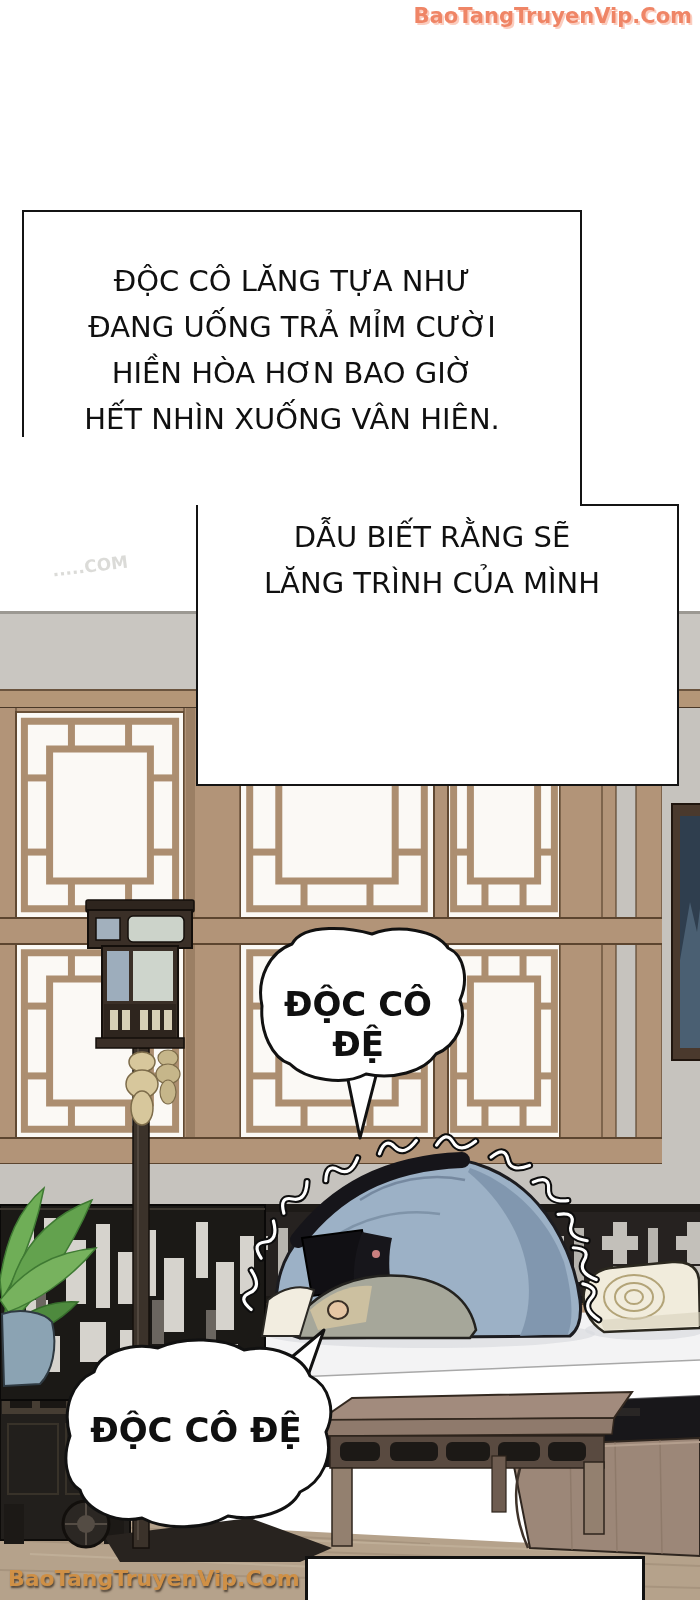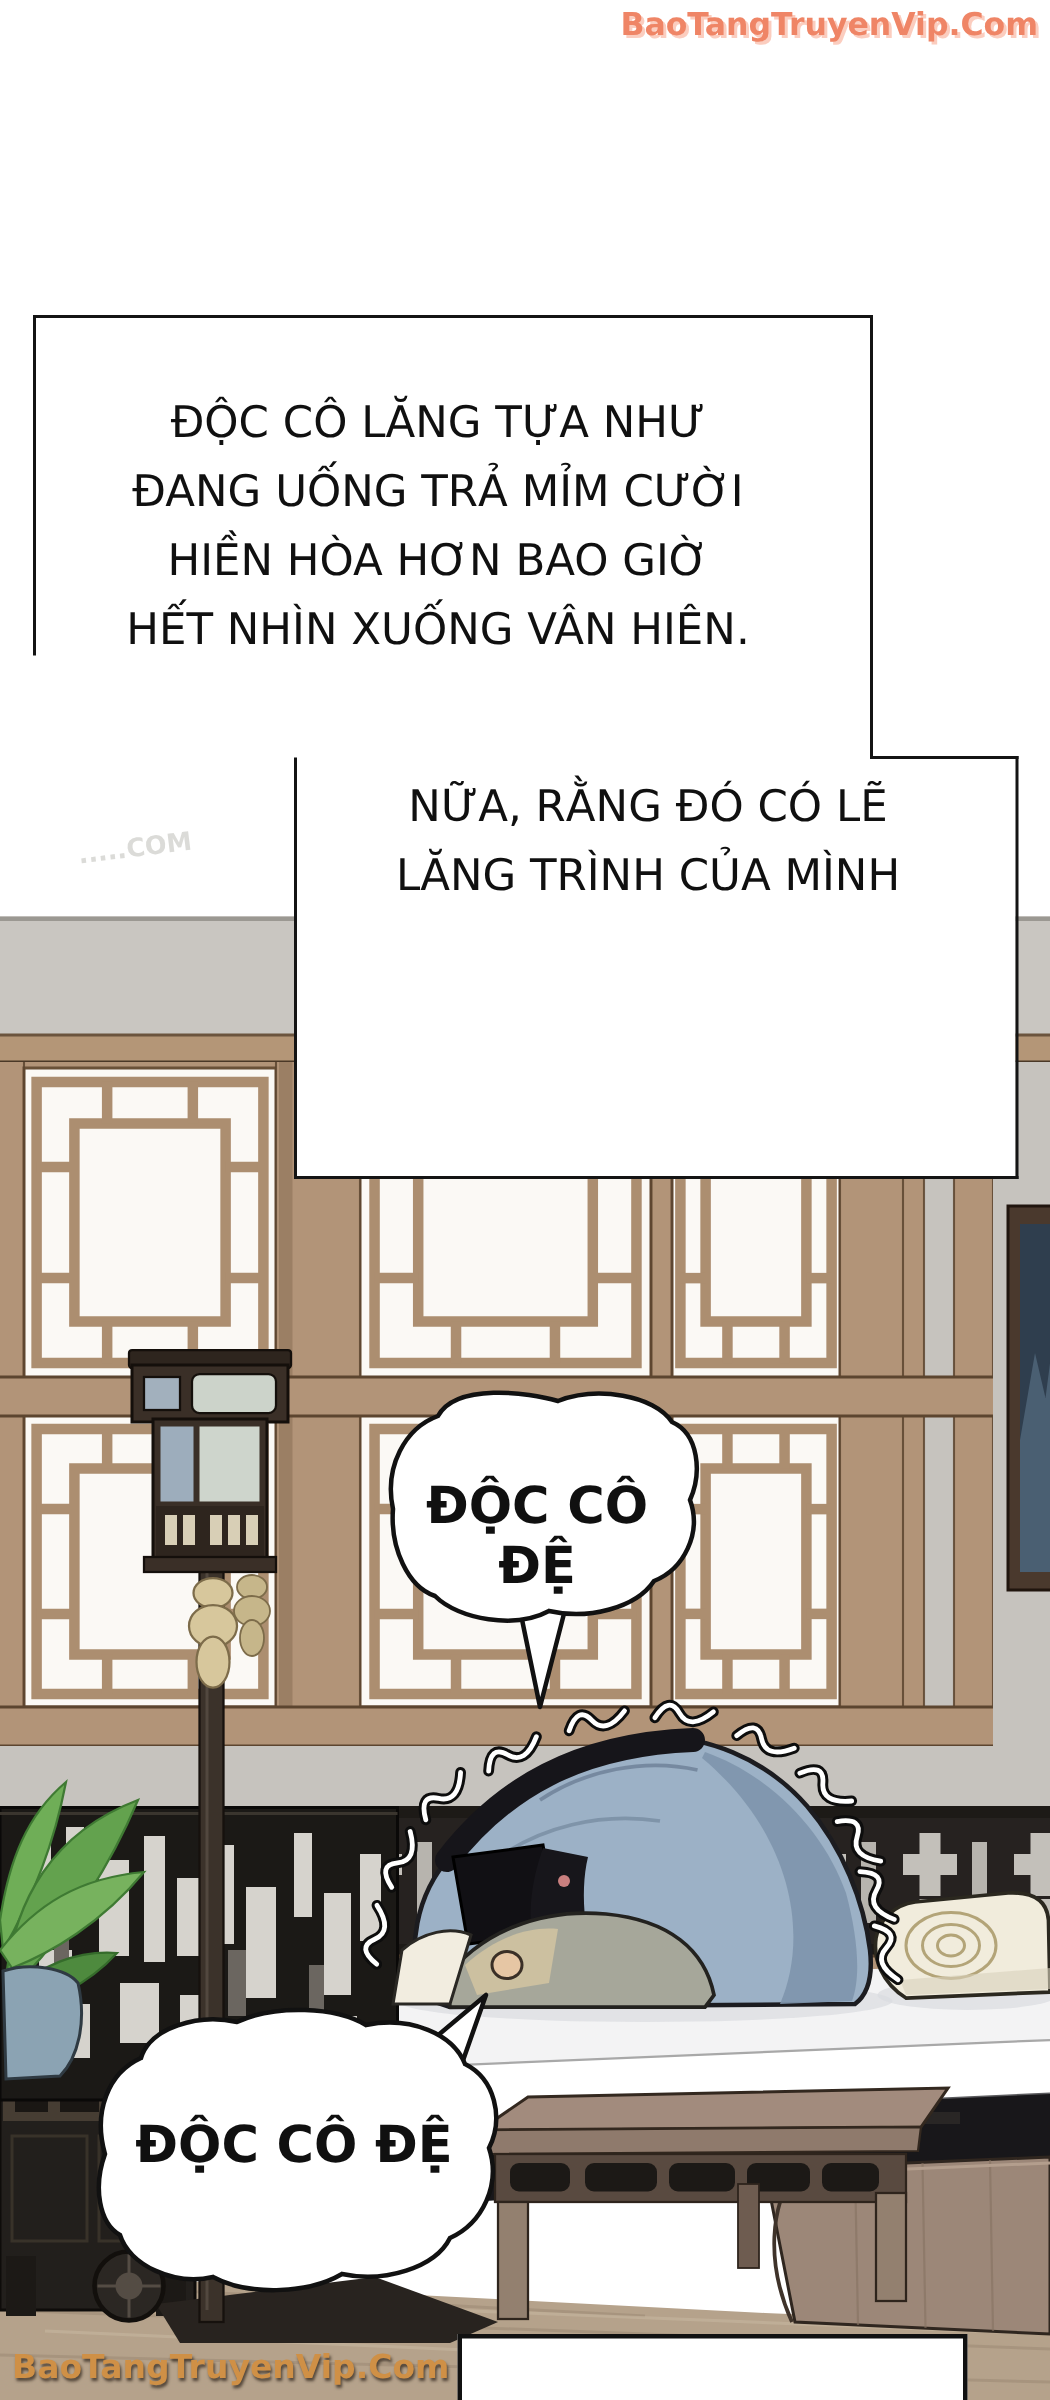--- a/index.html
+++ b/index.html
@@ -364,21 +364,21 @@
   <div class="seg" style="left:196px;top:505px;width:2px;height:281px;"></div>
 
   <div class="ov narr" style="left:30px;top:258px;width:524px;">
     <div>ĐỘC CÔ LĂNG TỰA NHƯ</div>
     <div>ĐANG UỐNG TRẢ MỈM CƯỜI</div>
     <div>HIỀN HÒA HƠN BAO GIỜ</div>
     <div>HẾT NHÌN XUỐNG VÂN HIÊN.</div>
   </div>
 
   <div class="ov narr" style="left:206px;top:514px;width:452px;">
-    <div>NỮA, RẰNG ĐÓ CÓ LẼ</div>
+    <div>DẪU BIẾT RẰNG SẼ</div>
     <div>LĂNG TRÌNH CỦA MÌNH</div>
   </div>
 
   <div class="ov bubtxt" style="left:258px;top:984px;width:200px;">ĐỘC CÔ ĐỆ</div>
   <div class="ov bubtxt" style="left:76px;top:1410px;width:240px;">ĐỘC CÔ ĐỆ</div>
 
   <div class="ov wm-top">BaoTangTruyenVip.Com</div>
   <div class="ov wm-faint">.....COM</div>
   <div class="ov wm-bot">BaoTangTruyenVip.Com</div>
 

